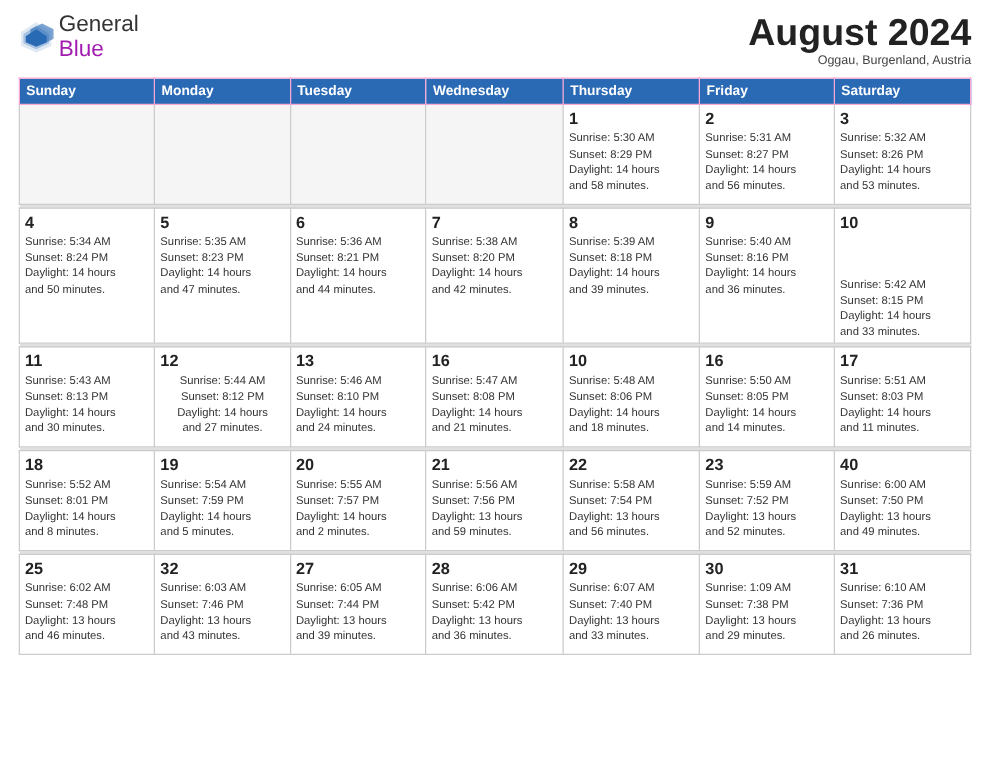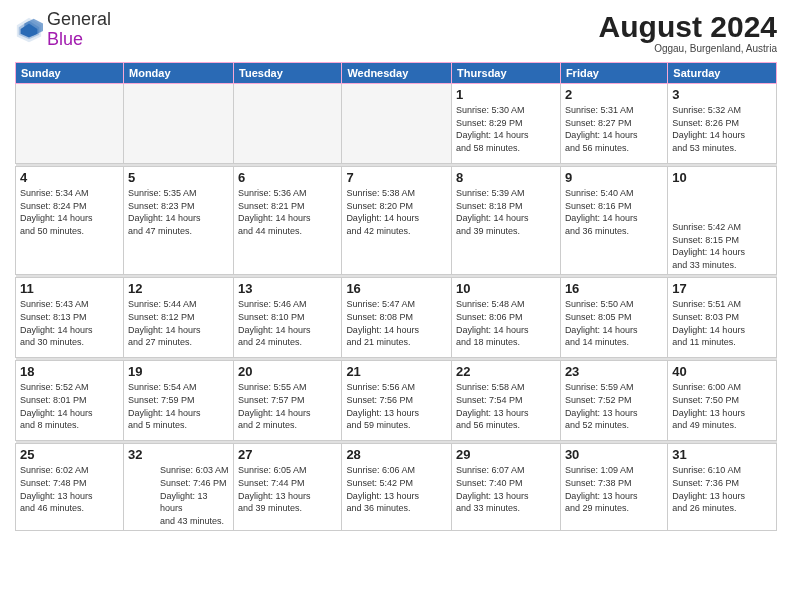--- a/index.html
+++ b/index.html
@@ -212,21 +212,21 @@
         <tr>
           <td>
             <span class="day-number">11</span>
             <div class="day-info" style="white-space: pre-line;">Sunrise: 5:43 AM
 Sunset: 8:13 PM
 Daylight: 14 hours
 and 30 minutes.</div>
           </td>
           <td>
             <span class="day-number">12</span>
-            <div class="day-info" style="white-space: pre-line;">Sunrise: 5:44 AM
+            <div class="day-info" style="white-space: pre-line; text-align: center;">Sunrise: 5:44 AM
 Sunset: 8:12 PM
 Daylight: 14 hours
 and 27 minutes.</div>
           </td>
           <td>
             <span class="day-number">13</span>
             <div class="day-info" style="white-space: pre-line;">Sunrise: 5:46 AM
 Sunset: 8:10 PM
 Daylight: 14 hours
 and 24 minutes.</div>
@@ -320,21 +320,21 @@
         <tr>
           <td>
             <span class="day-number">25</span>
             <div class="day-info" style="white-space: pre-line;">Sunrise: 6:02 AM
 Sunset: 7:48 PM
 Daylight: 13 hours
 and 46 minutes.</div>
           </td>
           <td>
             <span class="day-number">32</span>
-            <div class="day-info" style="white-space: pre-line; margin-left: 32px;">Sunrise: 6:03 AM
+            <div class="day-info" style="white-space: pre-line;">Sunrise: 6:03 AM
 Sunset: 7:46 PM
 Daylight: 13 hours
 and 43 minutes.</div>
           </td>
           <td>
             <span class="day-number">27</span>
             <div class="day-info" style="white-space: pre-line;">Sunrise: 6:05 AM
 Sunset: 7:44 PM
 Daylight: 13 hours
 and 39 minutes.</div>

